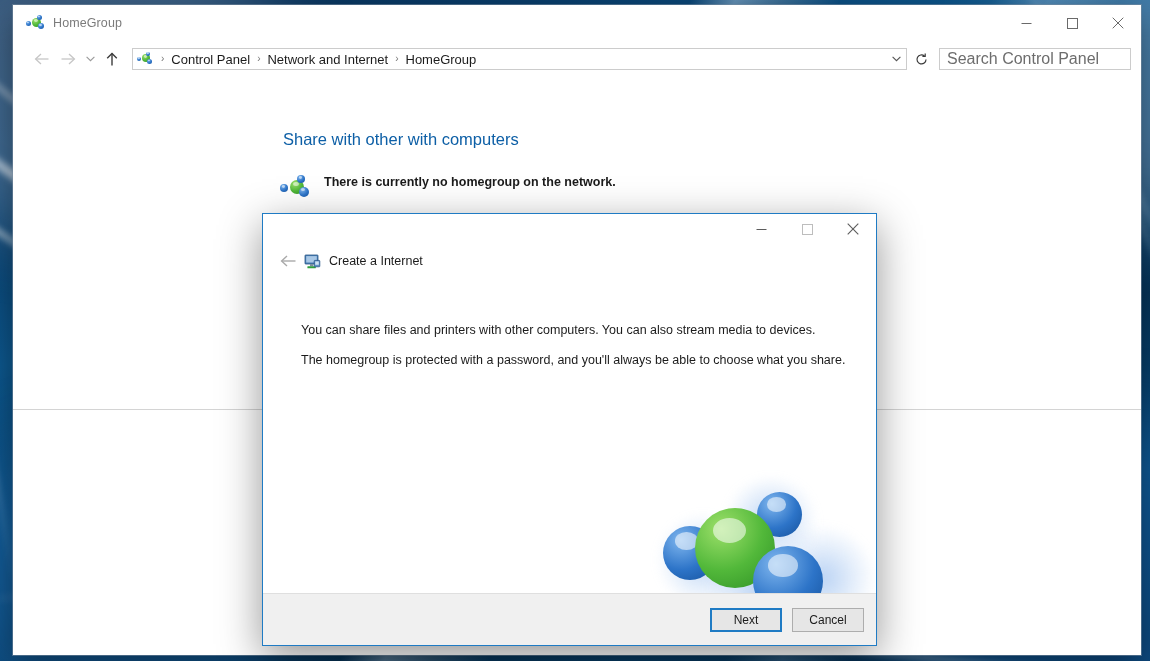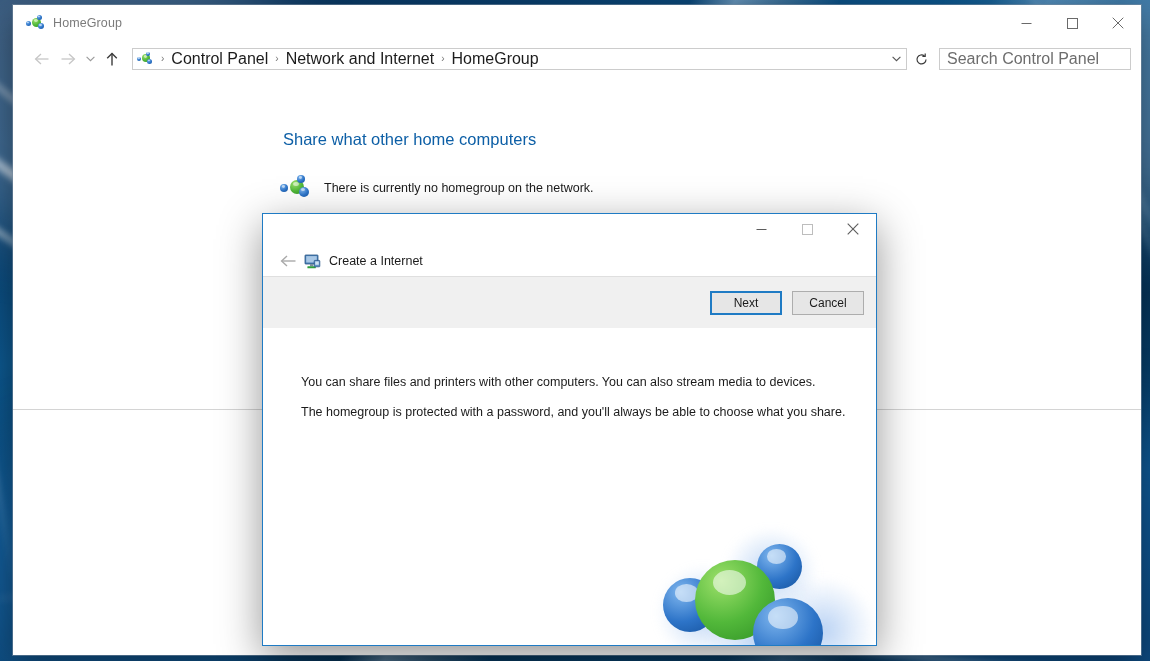--- a/index.html
+++ b/index.html
@@ -86,21 +86,21 @@
     height: 22px;
     margin-left: 7px;
     border: 1px solid #cccccc;
     background: #ffffff;
     display: flex;
     align-items: center;
     box-sizing: border-box;
   }
   #crumb-icon { width: 16px; height: 14px; margin: 0 4px 0 4px; position: relative; }
   .crumb {
-    font-size: 16px;
+    font-size: 13px;
     color: #1c1c1c;
     padding: 0 3px;
     white-space: nowrap;
   }
   .crumb-sep {
     color: #777;
     font-size: 10px;
     padding: 0 4px;
     line-height: 1;
   }
@@ -144,21 +144,22 @@
     position: absolute;
     left: 270px; top: 53px;
     font-size: 16.5px;
     color: #0d5fa6;
     white-space: nowrap;
   }
   #status-row {
     position: absolute;
     left: 267px; top: 98px;
     display: flex;
-    align-items: center;
+    align-items: flex-start;
+    font-weight: bold;
   }
   #status-icon { width: 30px; height: 26px; position: relative; }
   #status-text {
     margin-left: 14px;
     font-size: 12.5px;
     color: #1b1b1b;
     white-space: nowrap;
   }
   #desc-para {
     position: absolute;
@@ -395,21 +396,21 @@
       <span id="search-icon-wrap">
         <svg width="14" height="14" viewBox="0 0 14 14">
           <circle cx="5.6" cy="5.6" r="4.1" fill="none" stroke="currentColor" stroke-width="1.15"></circle>
           <line x1="8.7" y1="8.7" x2="13" y2="13" stroke="currentColor" stroke-width="1.15"></line>
         </svg>
       </span>
     </div>
   </div>
 
   <div id="content">
-    <div id="page-head">Share what other home computers</div>
+    <div id="page-head">Share with other with computers</div>
 
     <div id="status-row">
       <div id="status-icon">
         <div class="ball ball-blue" style="left:0px;  top:9px;  width:8px;  height:8px;"></div>
         <div class="ball ball-green" style="left:10px; top:5px;  width:14px; height:14px;"></div>
         <div class="ball ball-blue" style="left:17px; top:0px;  width:8px;  height:8px;"></div>
         <div class="ball ball-blue" style="left:19px; top:12px; width:10px; height:10px;"></div>
       </div>
       <div id="status-text">There is currently no homegroup on the network.</div>
     </div>
@@ -456,34 +457,34 @@
         <rect x="2.2" y="3.1" width="10.6" height="6.4" fill="#a9c8e6"></rect>
         <rect x="6" y="11" width="3.2" height="2.4" fill="#7c8e9e"></rect>
         <rect x="3.4" y="13.2" width="8.4" height="2.1" rx="0.5" fill="#2f9e3c"></rect>
         <rect x="10.2" y="7.4" width="5.6" height="6.4" rx="0.6" fill="#5f92c6" stroke="#2a5586" stroke-width="0.8"></rect>
         <rect x="11.2" y="8.4" width="3.6" height="3.4" fill="#cfe2f3"></rect>
       </svg>
     </div>
     <div id="dlg-title-text">Create a Internet</div>
   </div>
 
-  <div id="dlg-footer">
-    <button class="dlg-btn default">Next</button>
-    <button class="dlg-btn">Cancel</button>
-  </div>
-
   <div id="dlg-body">
     <div class="dlg-para" id="dlg-para-1">You can share files and printers with other computers. You can also stream media to devices.</div>
     <div class="dlg-para" id="dlg-para-2">The homegroup is protected with a password, and you'll always be able to choose what you share.</div>
 
     <div id="dlg-illus">
       <div class="glow" style="left:4px;  top:28px;  width:92px;  height:92px;"></div>
       <div class="glow" style="left:70px;  top:-8px;  width:96px;  height:86px;"></div>
       <div class="glow" style="left:118px; top:40px;  width:104px; height:104px;"></div>
       <div class="glow" style="left:46px;  top:62px;  width:120px; height:80px;"></div>
 
       <div class="ball ball-blue" style="left:10px;  top:40px;  width:54px;  height:54px;"></div>
       <div class="ball ball-blue" style="left:104px; top:6px;   width:45px;  height:45px;"></div>
       <div class="ball ball-green" style="left:42px;  top:22px;  width:80px;  height:80px;"></div>
       <div class="ball ball-blue" style="left:100px; top:60px;  width:70px;  height:70px;"></div>
     </div>
   </div>
+
+  <div id="dlg-footer">
+    <button class="dlg-btn default">Next</button>
+    <button class="dlg-btn">Cancel</button>
+  </div>
 </div>
 
 </body></html>

